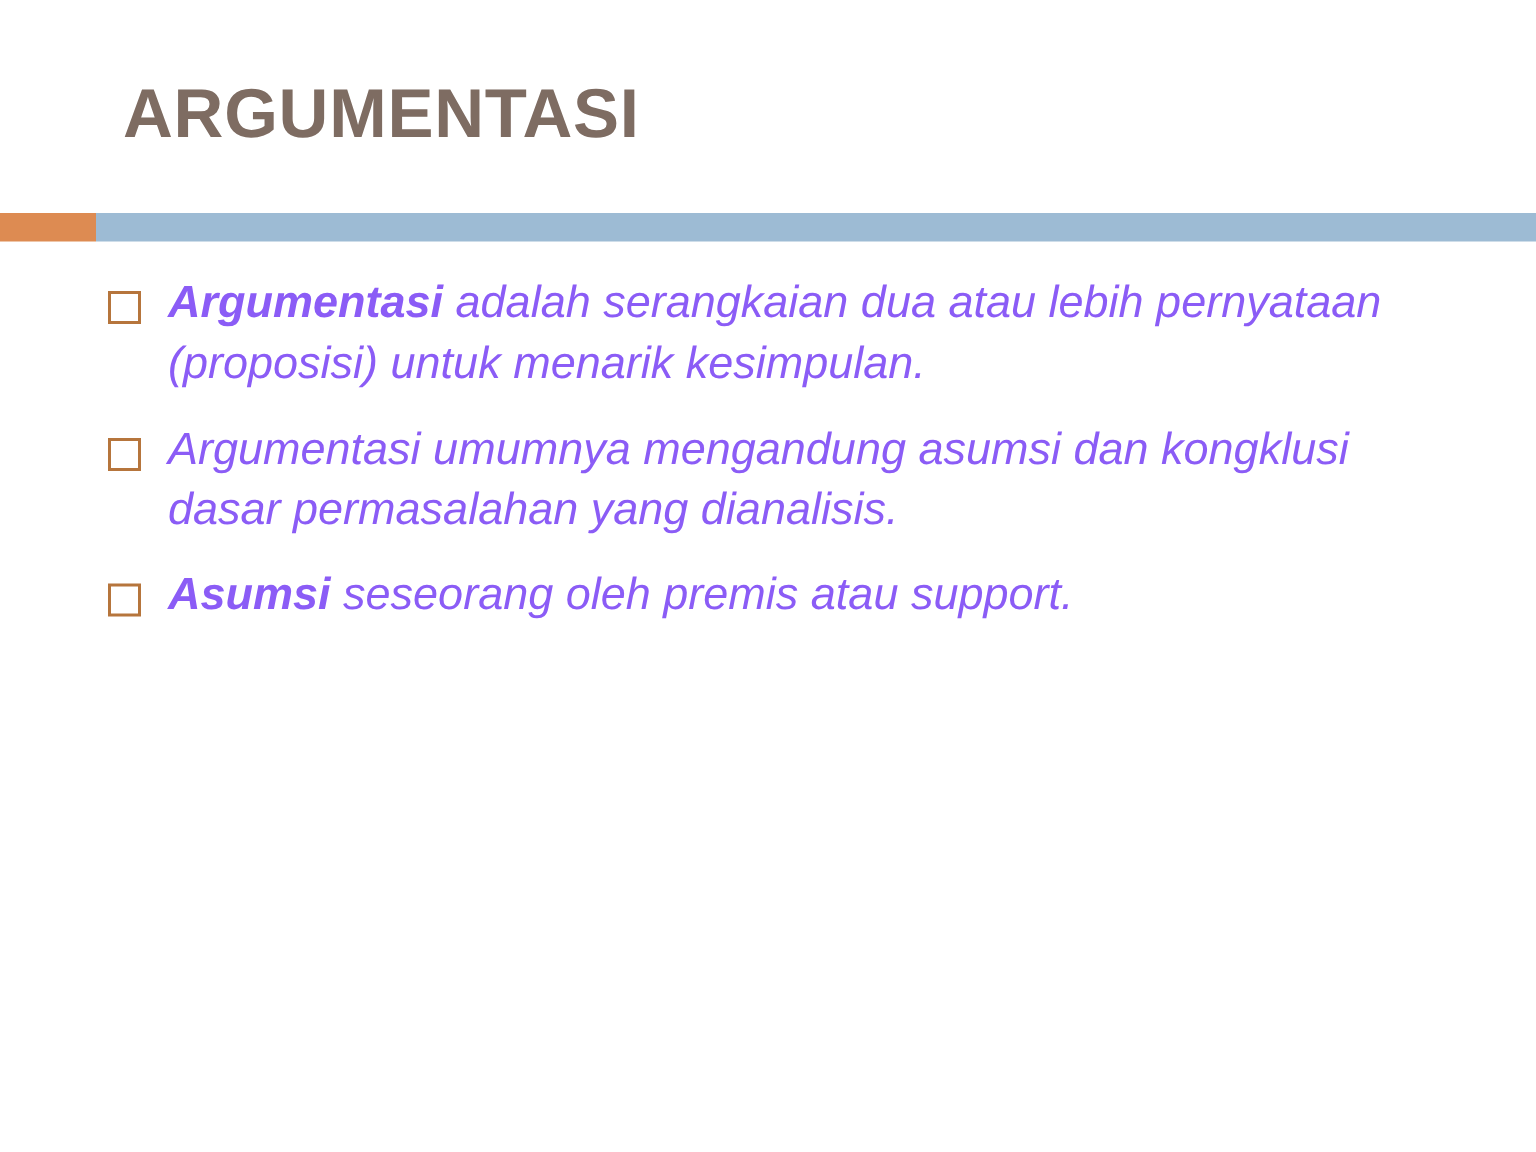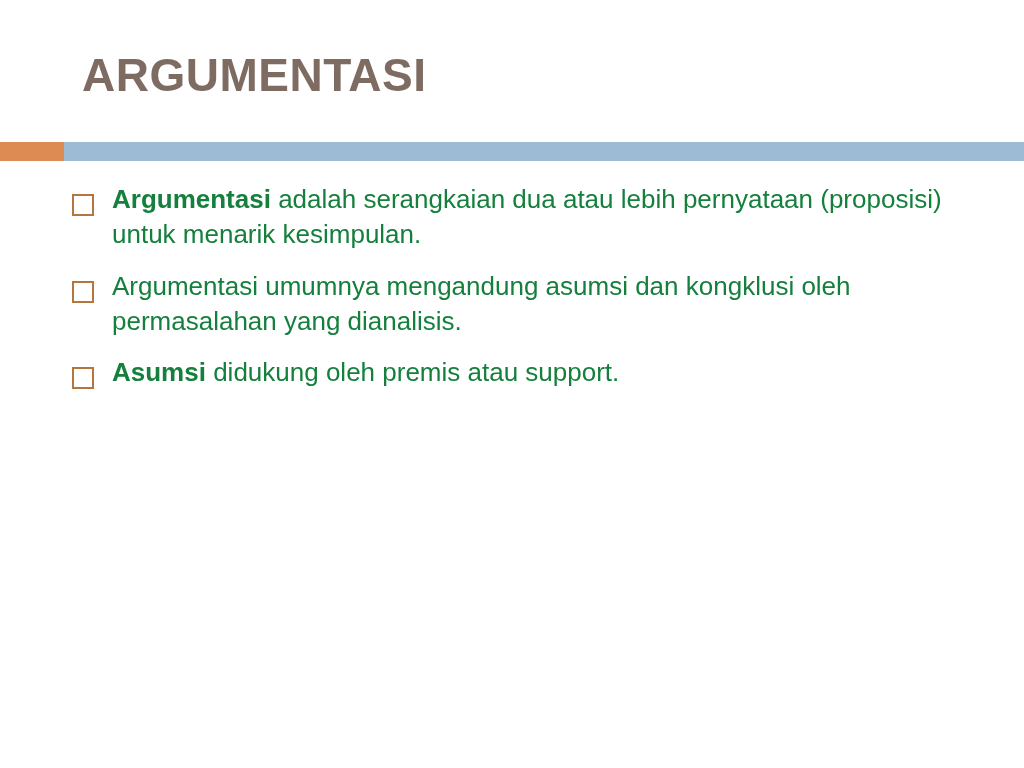--- a/index.html
+++ b/index.html
@@ -59,24 +59,25 @@
   .bullet-marker {
     flex: 0 0 auto;
     width: 18px;
     height: 18px;
     border: 2px solid #b6753c;
     margin-top: 12px;
     margin-right: 18px;
   }
   .bullet-text {
     flex: 1 1 auto;
-    font-size: 26px;
+    font-size: 30px;
     line-height: 1.36;
-    color: #15803d;
+    color: #8b5cf6;
     max-width: 870px;
+    font-style: italic;
   }
   .bullet-text b {
     font-weight: bold;
   }
 </style>
 </head>
 <body>
 
 <div class="slide">
 
@@ -87,23 +88,23 @@
 
   <div class="content">
 
     <div class="bullet-row">
       <span class="bullet-marker"></span>
       <div class="bullet-text"><b>Argumentasi</b><span> adalah serangkaian dua atau lebih pernyataan (proposisi) untuk menarik kesimpulan.</span></div>
     </div>
 
     <div class="bullet-row">
       <span class="bullet-marker"></span>
-      <div class="bullet-text"><b></b><span>Argumentasi umumnya mengandung asumsi dan kongklusi  oleh permasalahan yang dianalisis.</span></div>
+      <div class="bullet-text"><b></b><span>Argumentasi umumnya mengandung asumsi dan kongklusi  dasar permasalahan yang dianalisis.</span></div>
     </div>
 
 
     <div class="bullet-row">
       <span class="bullet-marker"></span>
-      <div class="bullet-text"><b>Asumsi</b><span> didukung oleh premis atau support.</span></div>
+      <div class="bullet-text"><b>Asumsi</b><span> seseorang oleh premis atau support.</span></div>
     </div>
 
   </div>
 </div>
 
 </body></html>

